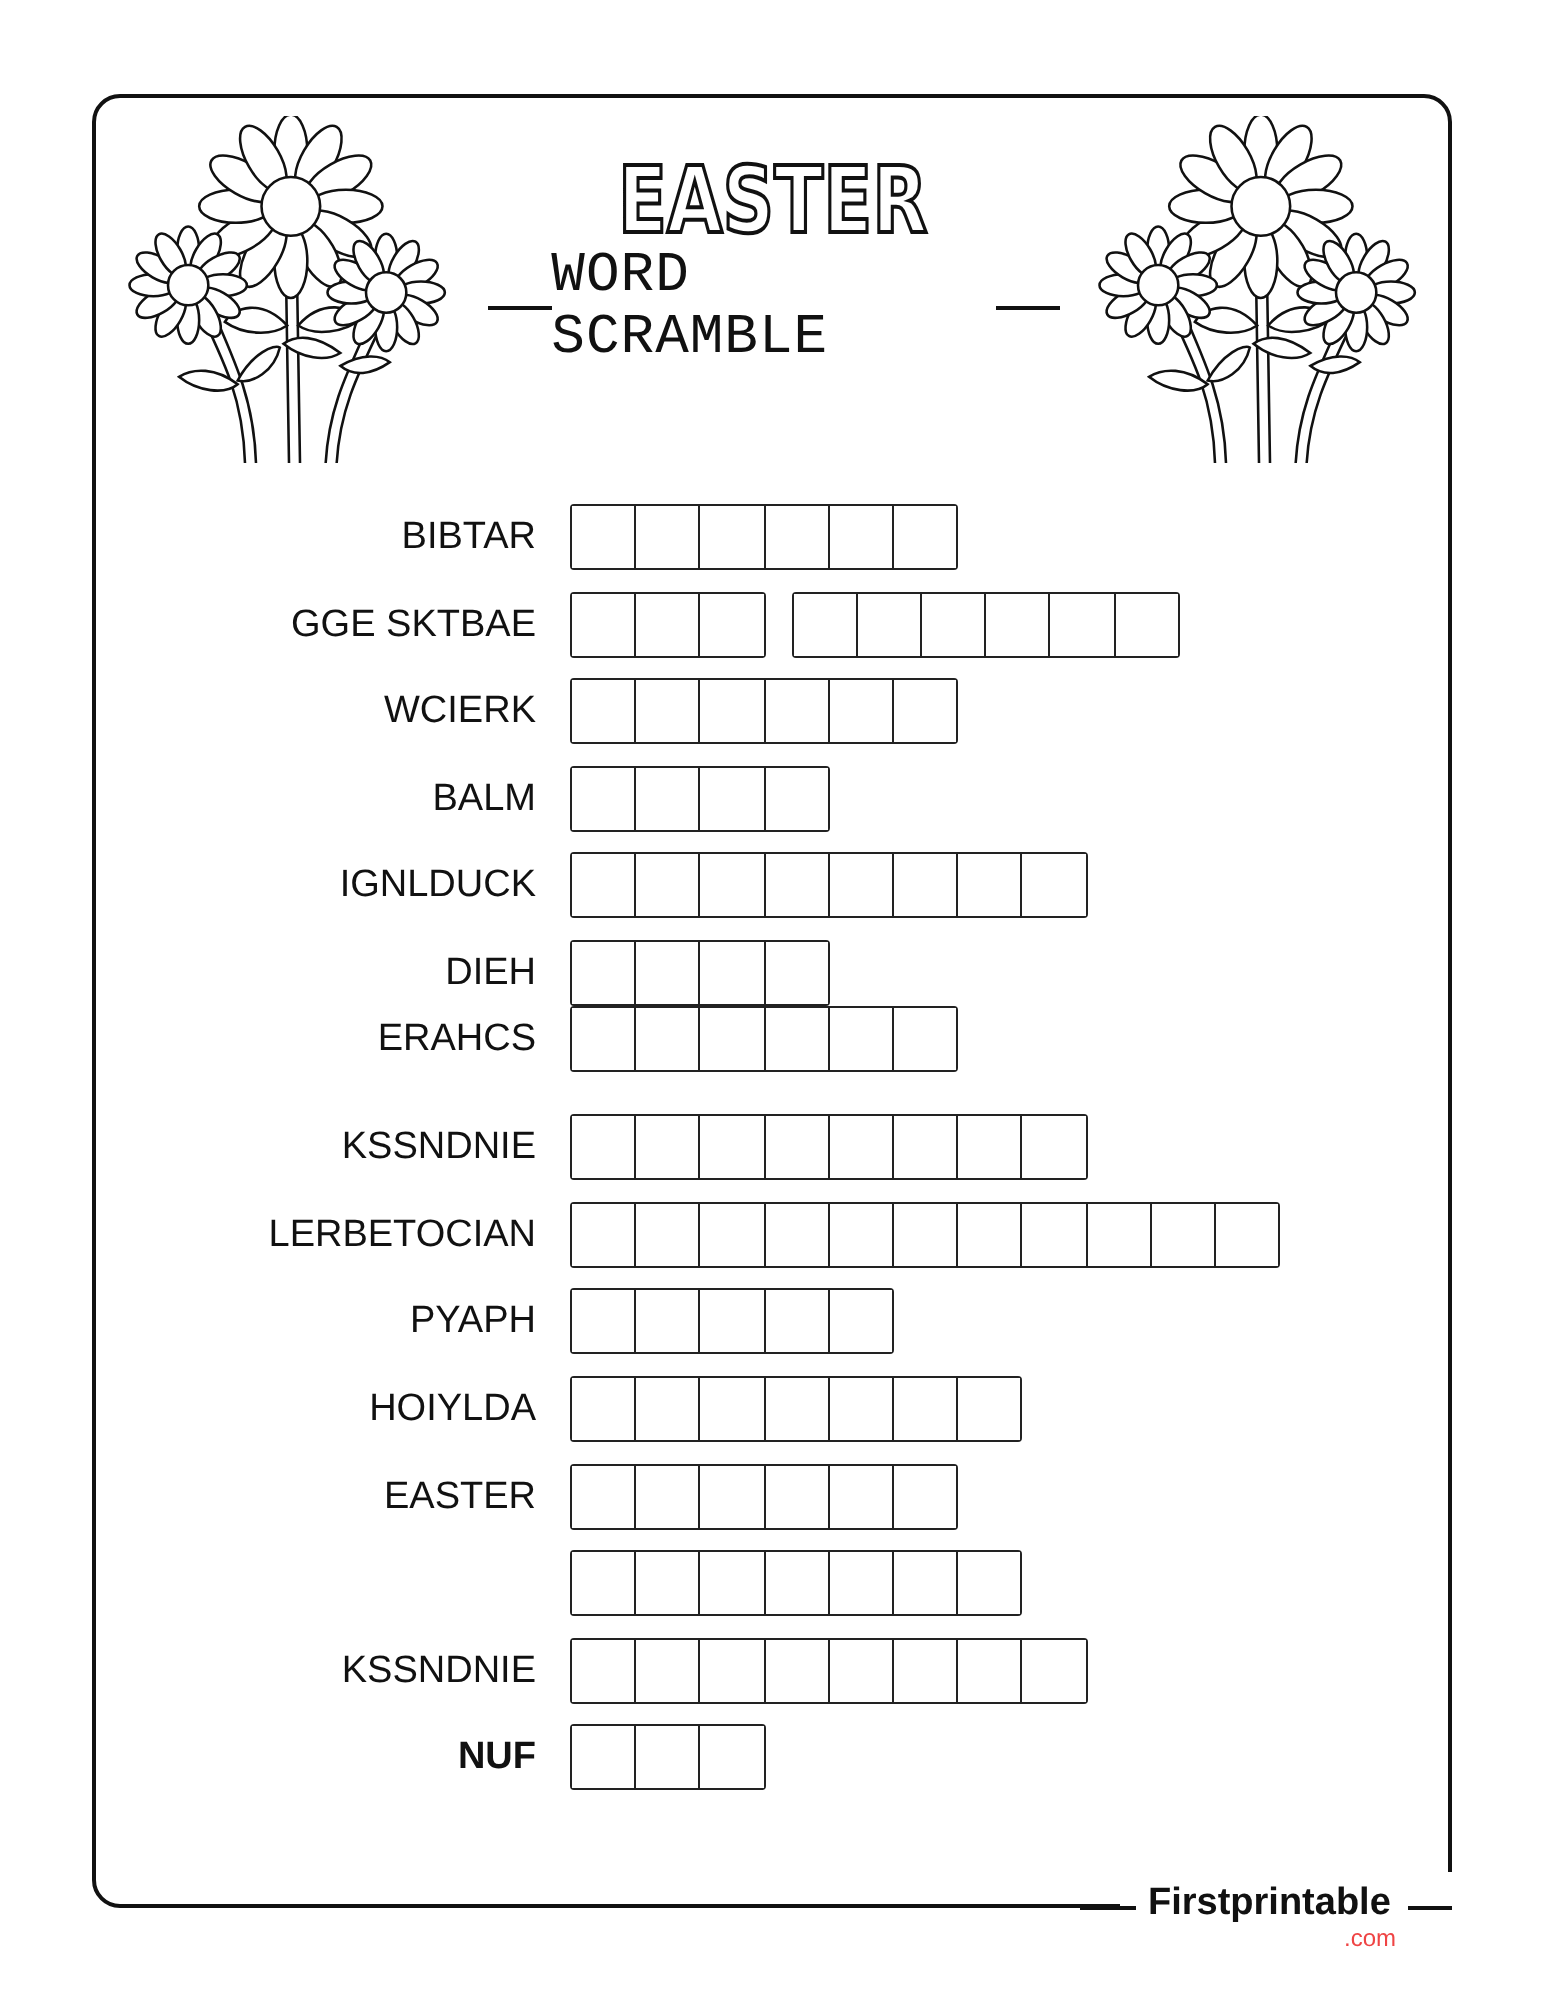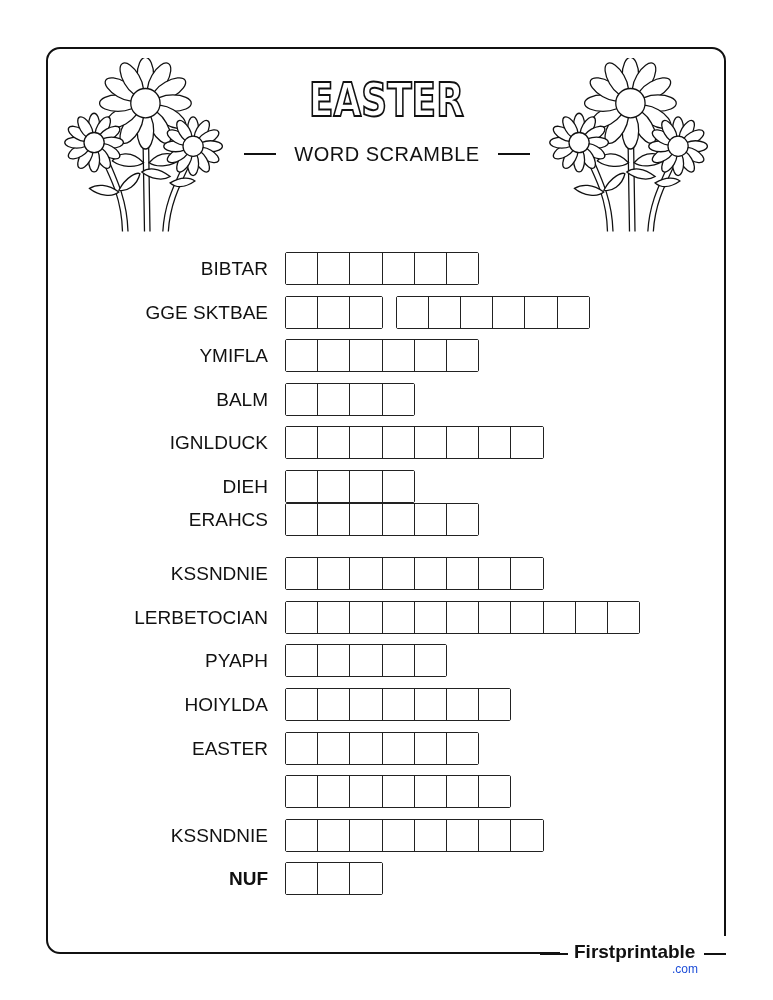--- a/index.html
+++ b/index.html
@@ -1,33 +1,33 @@
 <!DOCTYPE html>
 <html><head>
 <meta charset="utf-8">
 <style>
   html, body { margin:0; padding:0; background:#ffffff; }
   body { width:773px; height:1000px; position:relative; overflow:hidden; font-family:"Liberation Sans", sans-serif; color:#111; }
   .frame { position:absolute; left:46px; top:47px; width:680px; height:907px; border:2px solid #111; border-radius:14px; box-sizing:border-box; }
   .title { position:absolute; left:0; width:773px; top:74px; text-align:center; font-family:"DejaVu Sans", sans-serif; font-weight:bold; font-size:46px; letter-spacing:0px; color:#fff; -webkit-text-stroke:2px #111; transform:scaleX(0.78); transform-origin:386px 0; line-height:52px; }
   .subtitle-row { position:absolute; top:140px; left:244px; width:286px; height:28px; display:flex; align-items:center; justify-content:space-between; }
   .subtitle-line { width:32px; height:2px; background:#111; }
-  .subtitle { font-size:20px; letter-spacing:0.5px; color:#111; font-family:Liberation Sans, sans-serif; }
+  .subtitle { font-size:28px; letter-spacing:0.5px; color:#111; font-family:Liberation Mono, monospace; }
   .flowers { position:absolute; top:58px; width:165px; height:182px; }
   .flowers.left { left:62px; }
   .flowers.right { left:547px; }
   .row { position:absolute; left:0; height:34px; width:773px; }
   .label { position:absolute; right:505px; top:0; height:34px; line-height:34px; font-size:19px; text-align:center; white-space:nowrap; color:#111; }
   .boxes { position:absolute; left:285px; top:0; display:flex; }
   .group { display:flex; border:1.5px solid #222; border-radius:2px; margin-right:13px; }
   .cell { width:31.2px; height:31px; border-right:1.5px solid #222; background:#fff; }
   .cell:last-child { border-right:none; }
   .footer { position:absolute; left:560px; top:936px; width:166px; height:40px; background:#fff; }
   .brand { position:absolute; left:570px; top:941px; font-weight:bold; font-size:19px; color:#111; background:#fff; padding:0 4px; }
-  .brand-dot { position:absolute; left:672px; top:962px; font-size:12px; color:#1d4ed8; }
+  .brand-dot { position:absolute; left:672px; top:962px; font-size:12px; color:#ef4444; }
   .footer-line { position:absolute; left:704px; top:953px; width:22px; height:2px; background:#111; }
   .footer-line-left { position:absolute; left:540px; top:953px; width:28px; height:2px; background:#111; }
 </style>
 </head>
 <body>
 
 <div class="frame"></div>
 
 <div class="title">EASTER</div>
 
@@ -185,21 +185,21 @@
           <div class="cell"></div>
           <div class="cell"></div>
           <div class="cell"></div>
           <div class="cell"></div>
           <div class="cell"></div>
           <div class="cell"></div>
         </div>
       </div>
     </div>
     <div class="row" style="top: 339.2px;">
-      <div class="label">YMIFLA</div>
+      <div class="label">WCIERK</div>
       <div class="boxes">
         <div class="group">
           <div class="cell"></div>
           <div class="cell"></div>
           <div class="cell"></div>
           <div class="cell"></div>
           <div class="cell"></div>
           <div class="cell"></div>
         </div>
       </div>

